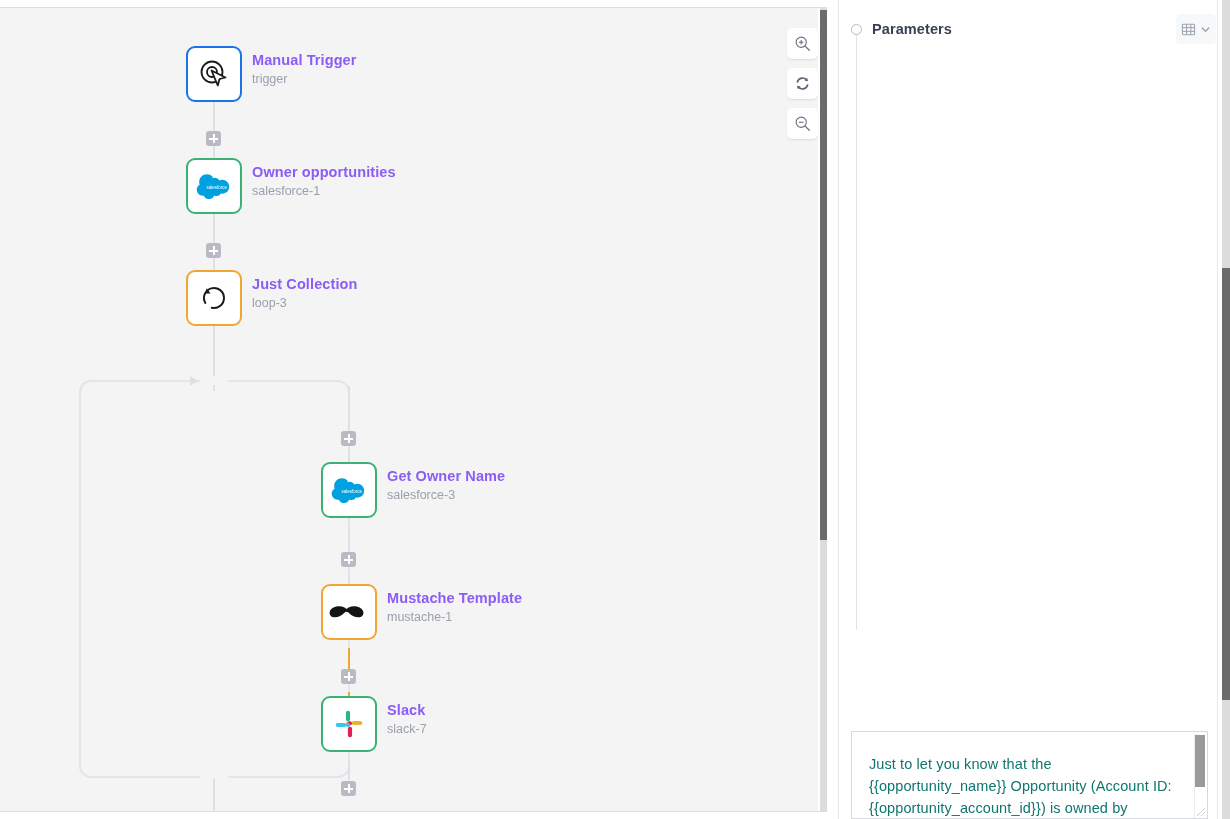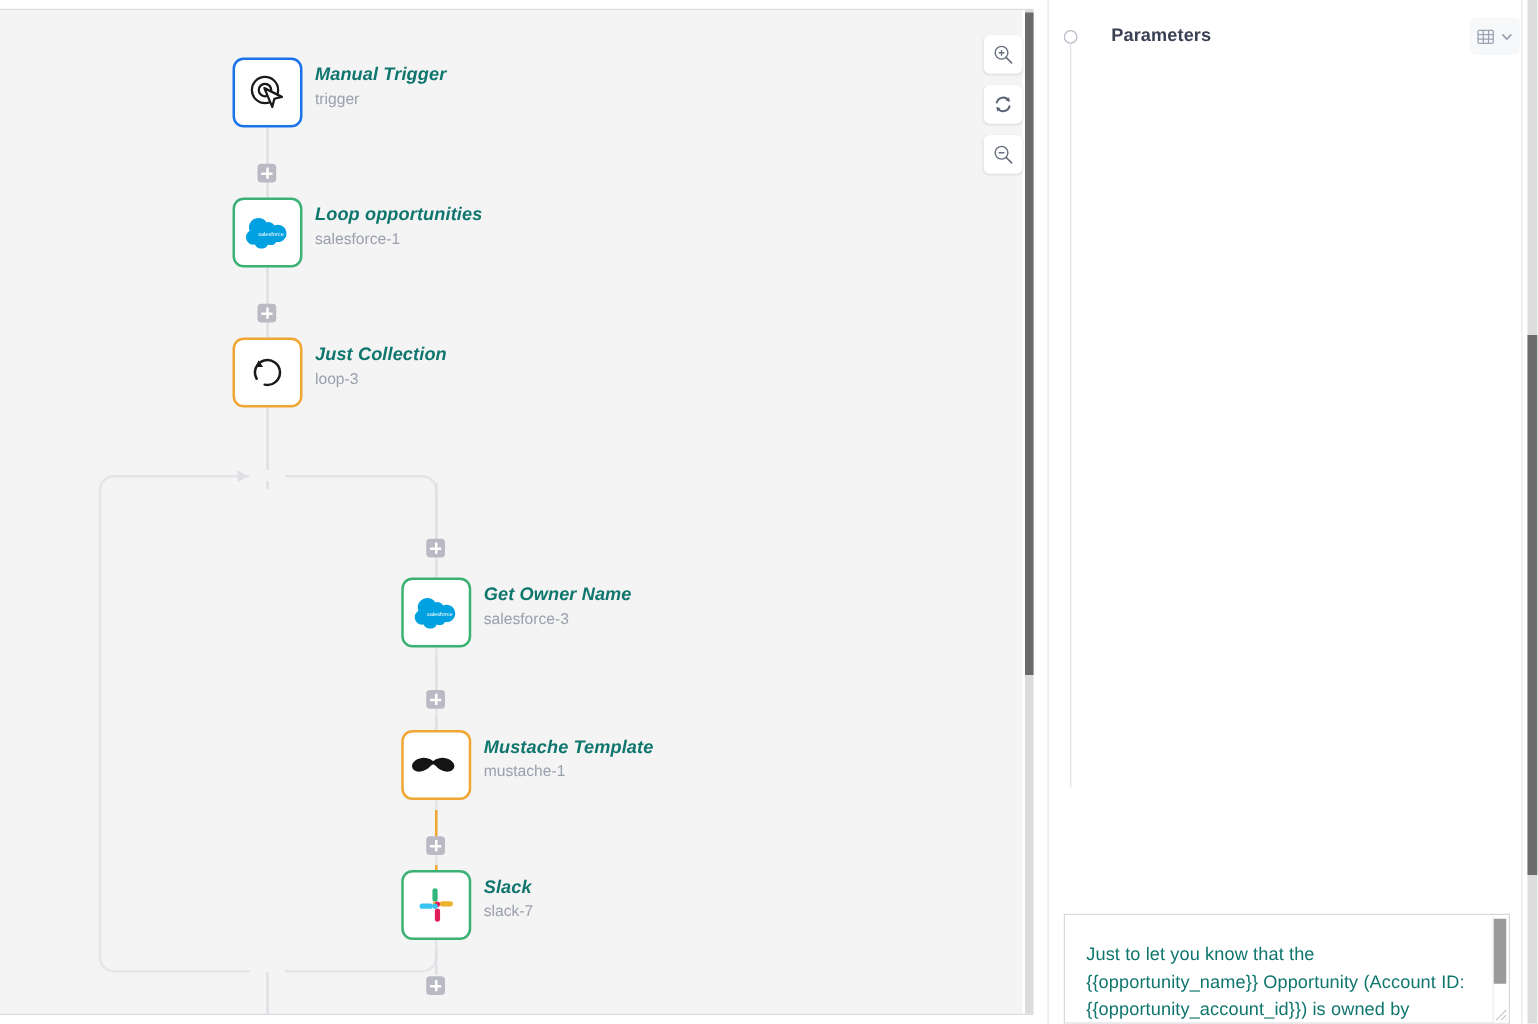--- a/index.html
+++ b/index.html
@@ -71,23 +71,22 @@
     display:flex; align-items:center; justify-content:center;
     cursor:pointer;
   }
   .node-box.blue  { border-color:#1a73e8; }
   .node-box.green { border-color:#3bb273; }
   .node-box.amber { border-color:#f0a633; }
   .node-label{
     position:absolute; left:66px; top:6px; white-space:nowrap;
   }
   .node-title{
-    font-size:14.5px; color:#0f766e; font-weight:600; line-height:17px;
+    font-size:14.5px; color:#8b5cf6; font-weight:600; line-height:17px;
     letter-spacing:.1px;
-    font-style:italic;
   }
   .node-sub{
     font-size:12.5px; color:#9aa0ac; line-height:16px; margin-top:2px;
   }
 
   
   #zoom-controls{ position:absolute; left:787px; top:28px; width:31px; }
   .zoom-btn{
     width:31px; height:31px; background:#fff; border-radius:5px;
     display:flex; align-items:center; justify-content:center;
@@ -96,21 +95,21 @@
   }
 
   
   #panel{
     position:absolute; left:840px; top:0; width:390px; height:819px;
     background:#fff; overflow:hidden;
   }
   #panel-divider{ position:absolute; left:838px; top:0; width:1px; height:819px; background:#e6e6ea; }
 
   .sec-header{
-    position:relative; height:30px; display:flex; align-items:center;gap:17px;
+    position:relative; height:30px; display:flex; align-items:center;
   }
   .sec-circle{
     width:11px; height:11px; border-radius:50%;
     border:1.5px solid #b9bcc6; background:#fff; flex:0 0 auto;
     margin-left:11px;
   }
   .sec-title{
     margin-left:10px; font-size:14.5px; font-weight:600; color:#3a4154;
     letter-spacing:.1px;
   }
@@ -217,21 +216,21 @@
       </div>
 
       <div class="node" style="left:186px; top:150px;">
         <div class="node-box green">
           <svg width="36" height="26" viewBox="0 0 48 34">
             <path d="M19.2 7.6a8.1 8.1 0 0 1 5.9-2.5c2.9 0 5.5 1.6 6.8 4a9.6 9.6 0 0 1 4-0.9c5.3 0 9.6 4.3 9.6 9.7s-4.3 9.7-9.6 9.7c-0.6 0-1.3-0.1-1.9-0.2a7 7 0 0 1-6.2 3.6c-1.1 0-2.2-0.2-3.1-0.7a8 8 0 0 1-7.4 4.9c-3.3 0-6.1-2-7.3-4.8-0.6 0.1-1.2 0.2-1.8 0.2A8.4 8.4 0 0 1 0 22.2c0-3.1 1.7-5.9 4.2-7.3a9.6 9.6 0 0 1-0.8-3.9C3.4 5.4 8.3 0.5 14.3 0.5c3.5 0 6.6 1.7 8.6 4.3" fill="#00a1e0" transform="translate(1,1) scale(0.95)"></path>
             <text x="14" y="21" font-size="6" fill="#ffffff" font-family="'Liberation Sans', sans-serif">salesforce</text>
           </svg>
         </div>
         <div class="node-label">
-          <div class="node-title">Loop opportunities</div>
+          <div class="node-title">Owner opportunities</div>
           <div class="node-sub">salesforce-1</div>
         </div>
       </div>
 
       <div class="node" style="left:186px; top:262px;">
         <div class="node-box amber">
           <svg width="32" height="32" viewBox="0 0 32 32">
             <path d="M26 16a10 10 0 1 1-3.2-7.3" fill="none" stroke="#1b1b1b" stroke-width="2" stroke-linecap="round" transform="rotate(150 16 16)"></path>
             <path d="M7.2 7.6 L6.2 13.2 L11.8 12.2 Z" fill="#1b1b1b" transform="rotate(10 16 16)"></path>
           </svg>

